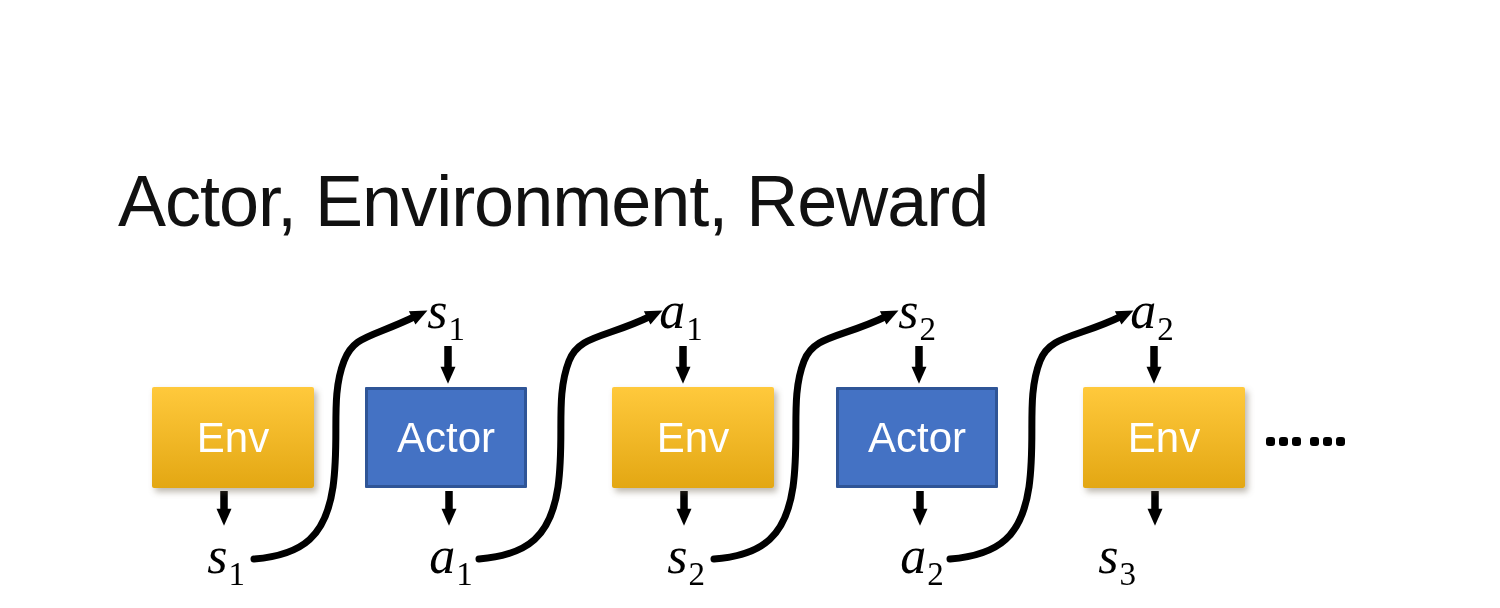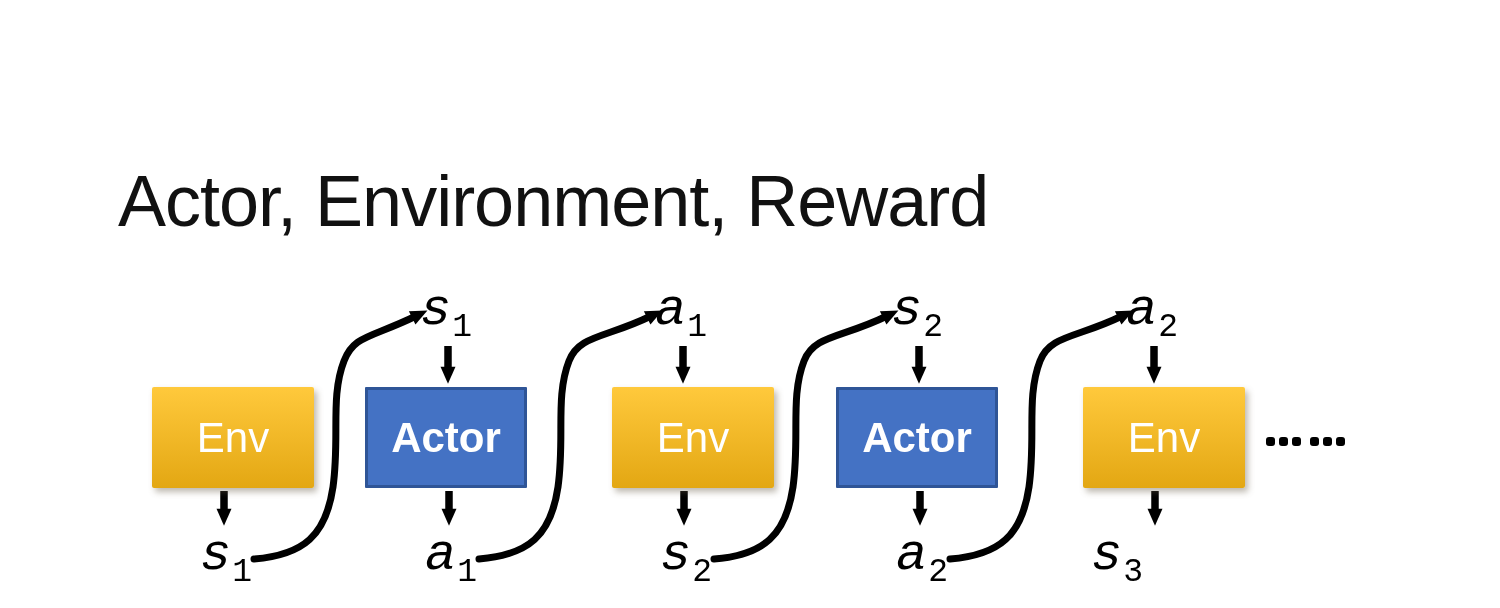--- a/index.html
+++ b/index.html
@@ -33,29 +33,28 @@
   .box.env{
     background:linear-gradient(180deg,var(--envtop,#FFC93C) 0%,var(--envbot,#E3A713) 100%);
     border-radius:2px;
     box-shadow:3px 4px 6px rgba(110,100,80,0.45);
     margin-left:12px;
   }
   .box.actor{
     background:var(--actorfill,#4472C4);
     border:3px solid var(--actorborder,#2F5597);
     border-radius:1px;
-    font-weight:bold;
   }
   .io{
     position:absolute;
     transform:translateX(-50%);
     white-space:nowrap;
     color:var(--labeltext,#000000);
     line-height:44px;
-    font-family:Liberation Mono, monospace;
+    font-family:Liberation Serif, serif;
   }
   .io .base{
     font-style:italic;
     font-size:52px;
   }
   .io sub{
     font-style:normal;
     font-size:33px;
     line-height:0;
     vertical-align:-12px;

